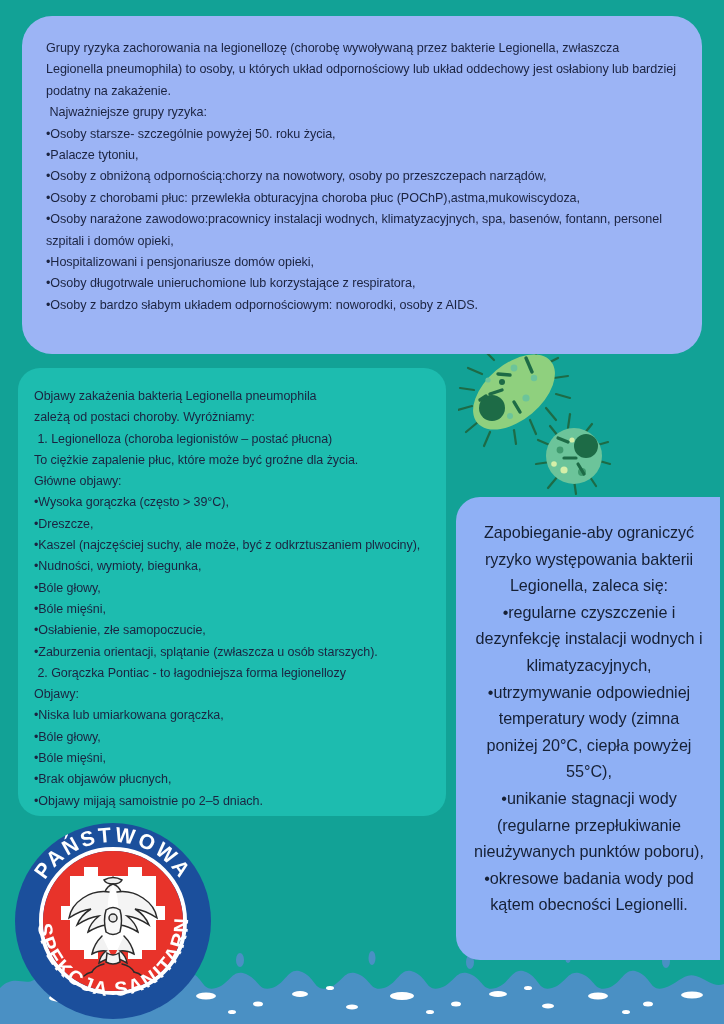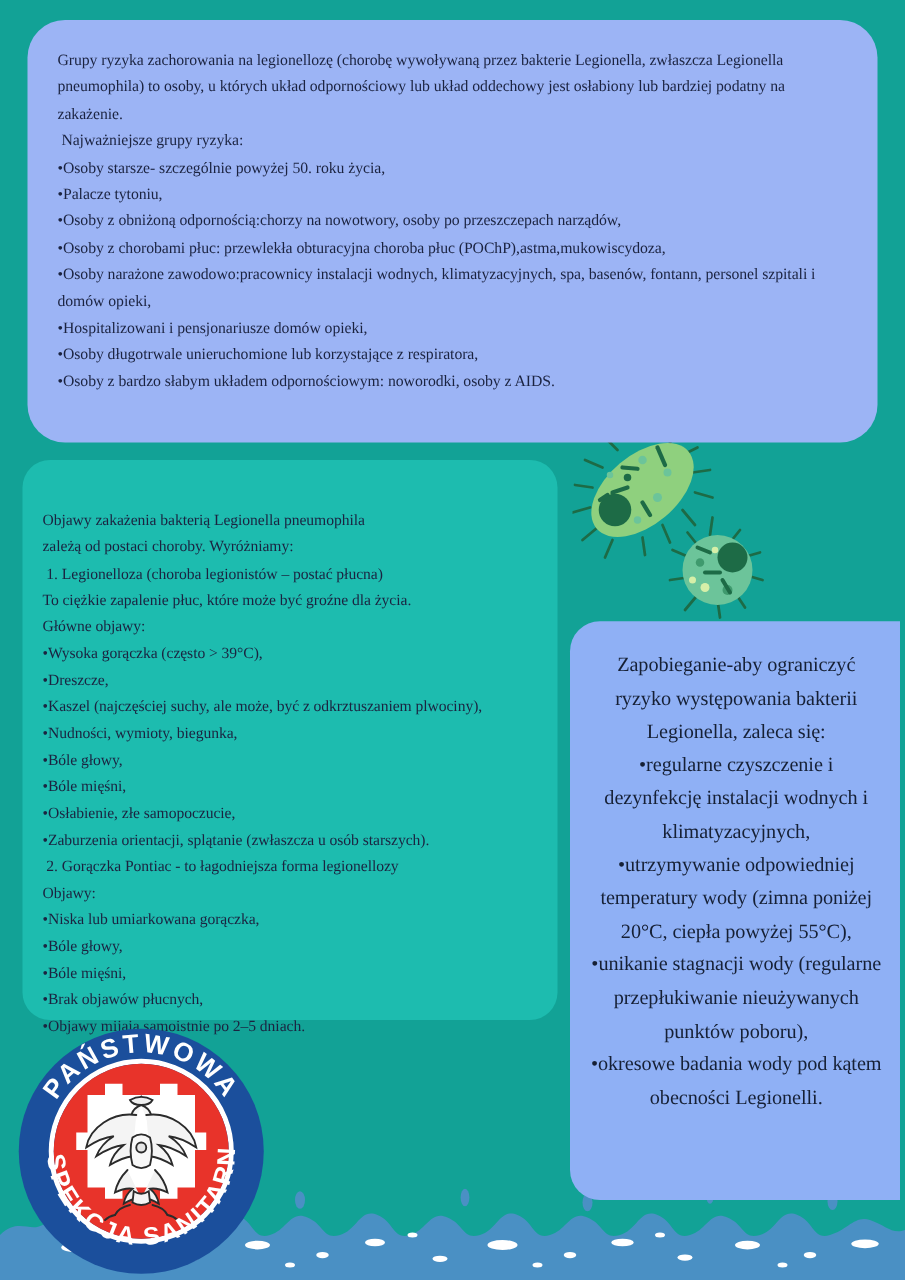--- a/index.html
+++ b/index.html
@@ -36,21 +36,20 @@
     width: 170px;
     height: 160px;
     z-index: 2;
     pointer-events: none;
   }
 
   
   .panel {
     position: absolute;
     z-index: 3;
-    font-family: Liberation Serif, serif;
   }
 
   .panel-risk-groups {
     left: 22px;
     top: 16px;
     width: 680px;
     height: 338px;
     background: #9cb4f5;
     border-radius: 30px;
     padding: 22px 24px 14px 24px;
@@ -82,21 +81,20 @@
     font-size: 12.6px;
     line-height: 21.4px;
     white-space: pre-wrap;
     color: #1b2340;
     letter-spacing: -0.05px;
   }
 
   .panel-symptoms .txt {
     font-size: 12.5px;
     line-height: 21.3px;
-    margin-top: 20px;
   }
 
   .panel-prevention .txt {
     font-size: 16.2px;
     line-height: 26.6px;
     color: #162035;
   }
 
   
   .logo-wrap {

